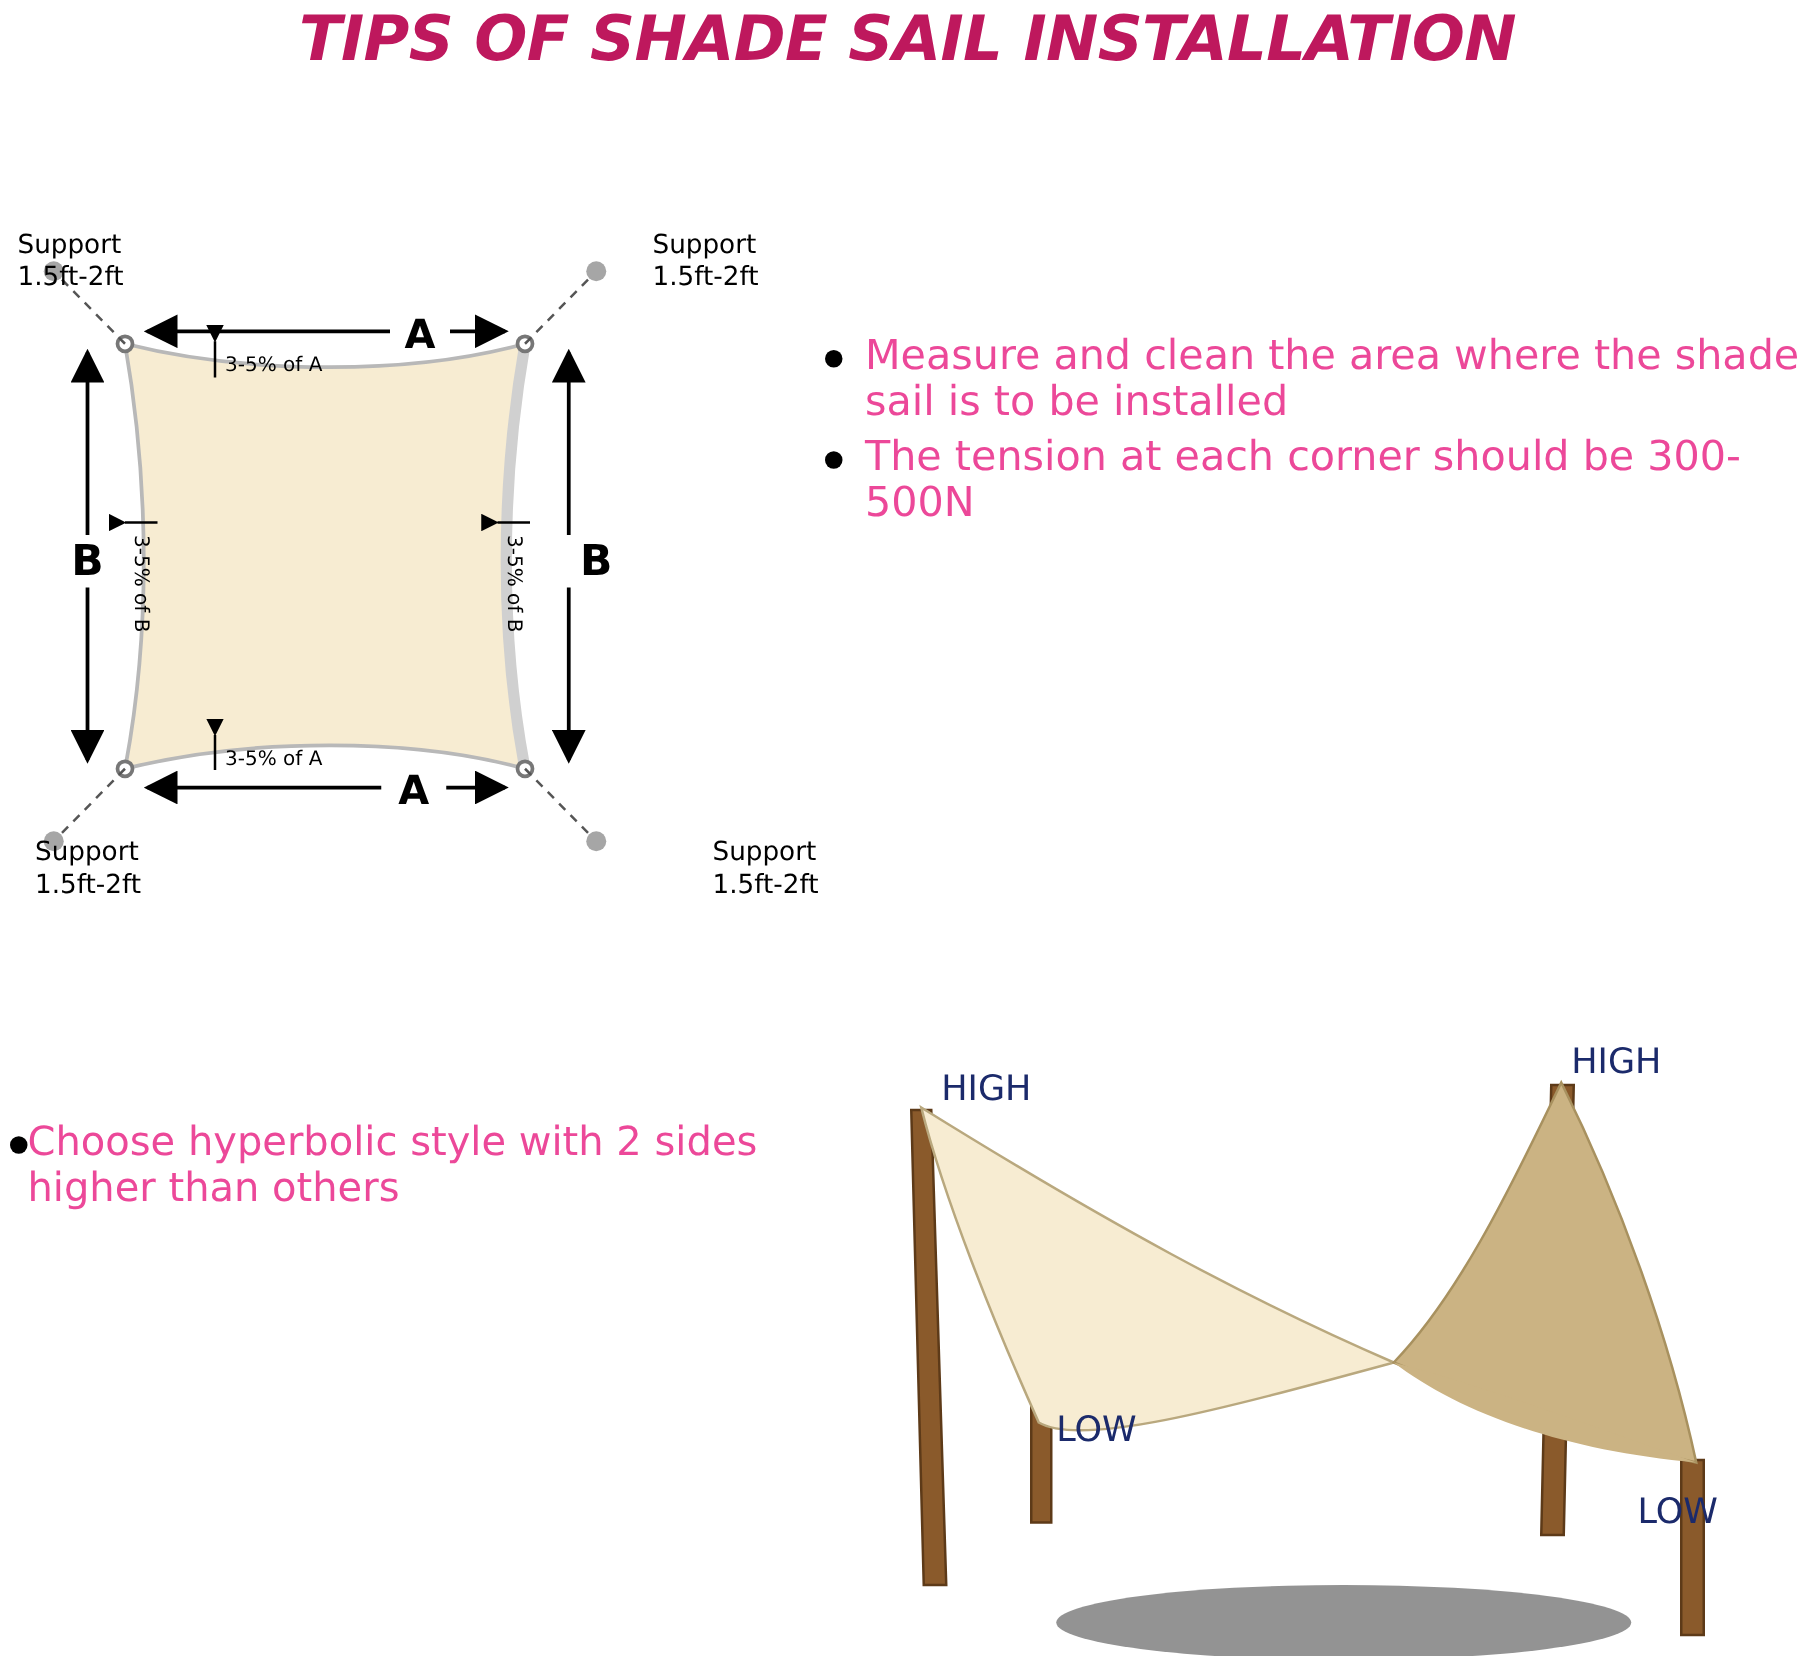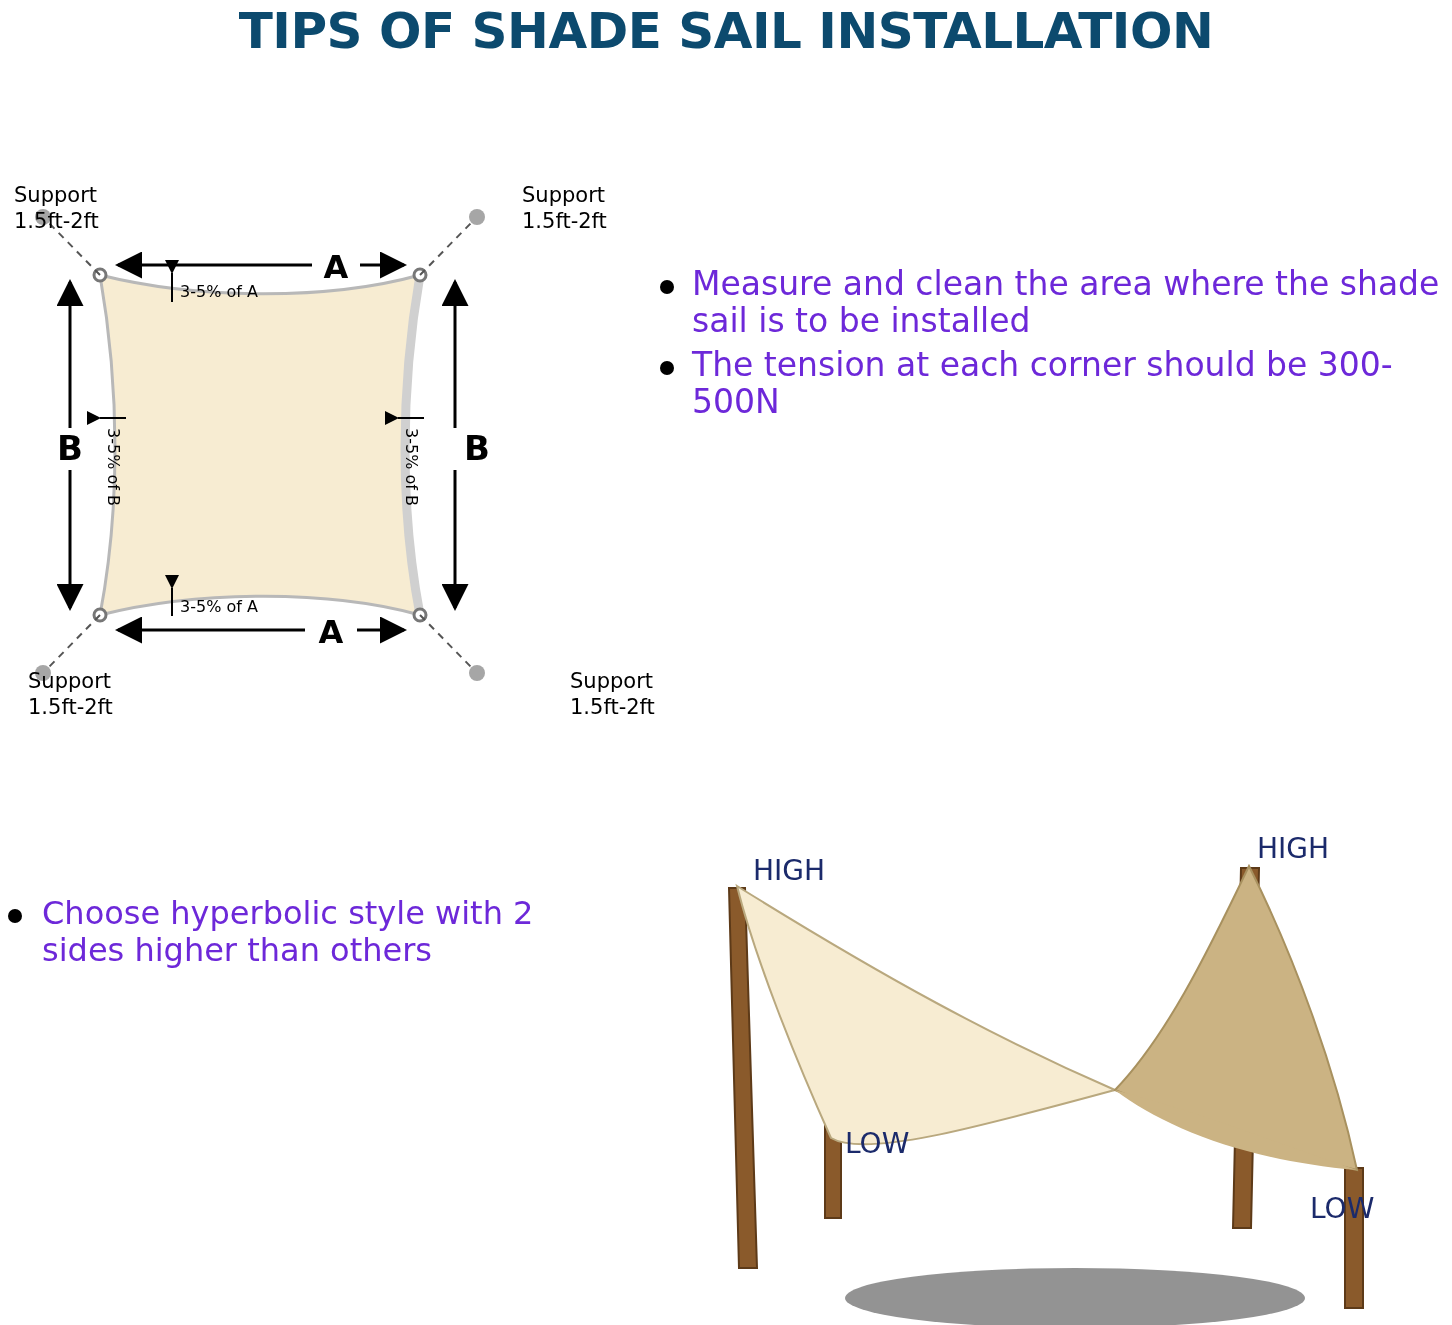--- a/index.html
+++ b/index.html
@@ -18,22 +18,23 @@
   .page-title {
     position: absolute;
     top: 2px;
     left: 0;
     width: 1452px;
     text-align: center;
     font-family: "DejaVu Sans", sans-serif;
     font-weight: bold;
     font-size: 50px;
     letter-spacing: -0.5px;
-    color: #0c4a6e;
+    color: #be185d;
     white-space: nowrap;
+    font-style: italic;
   }
 
   
   .diagram-top {
     position: absolute;
     left: 0;
     top: 160px;
     width: 660px;
     height: 580px;
   }
@@ -56,37 +57,37 @@
     list-style: none;
     margin: 0;
     padding: 0;
   }
   ul.bl li {
     position: relative;
     padding-left: 44px;
     margin-bottom: 6px;
     font-size: 33px;
     line-height: 1.13;
-    color: #6d28d9;
+    color: #ec4899;
     font-family: "DejaVu Sans", sans-serif;
   }
   ul.bl li .dot {
     position: absolute;
     left: 12px;
     top: 15px;
     width: 14px;
     height: 14px;
     background: #000;
     border-radius: 50%;
   }
   .bullets-left ul.bl li {
     font-size: 32px;
     line-height: 1.16;
     margin-bottom: 4px;
-    padding-left: 42px;
+    padding-left: 22px;
   }
   .bullets-left ul.bl li .dot {
     left: 8px;
     top: 14px;
   }
 
   
   .diagram-bottom {
     position: absolute;
     left: 645px;

